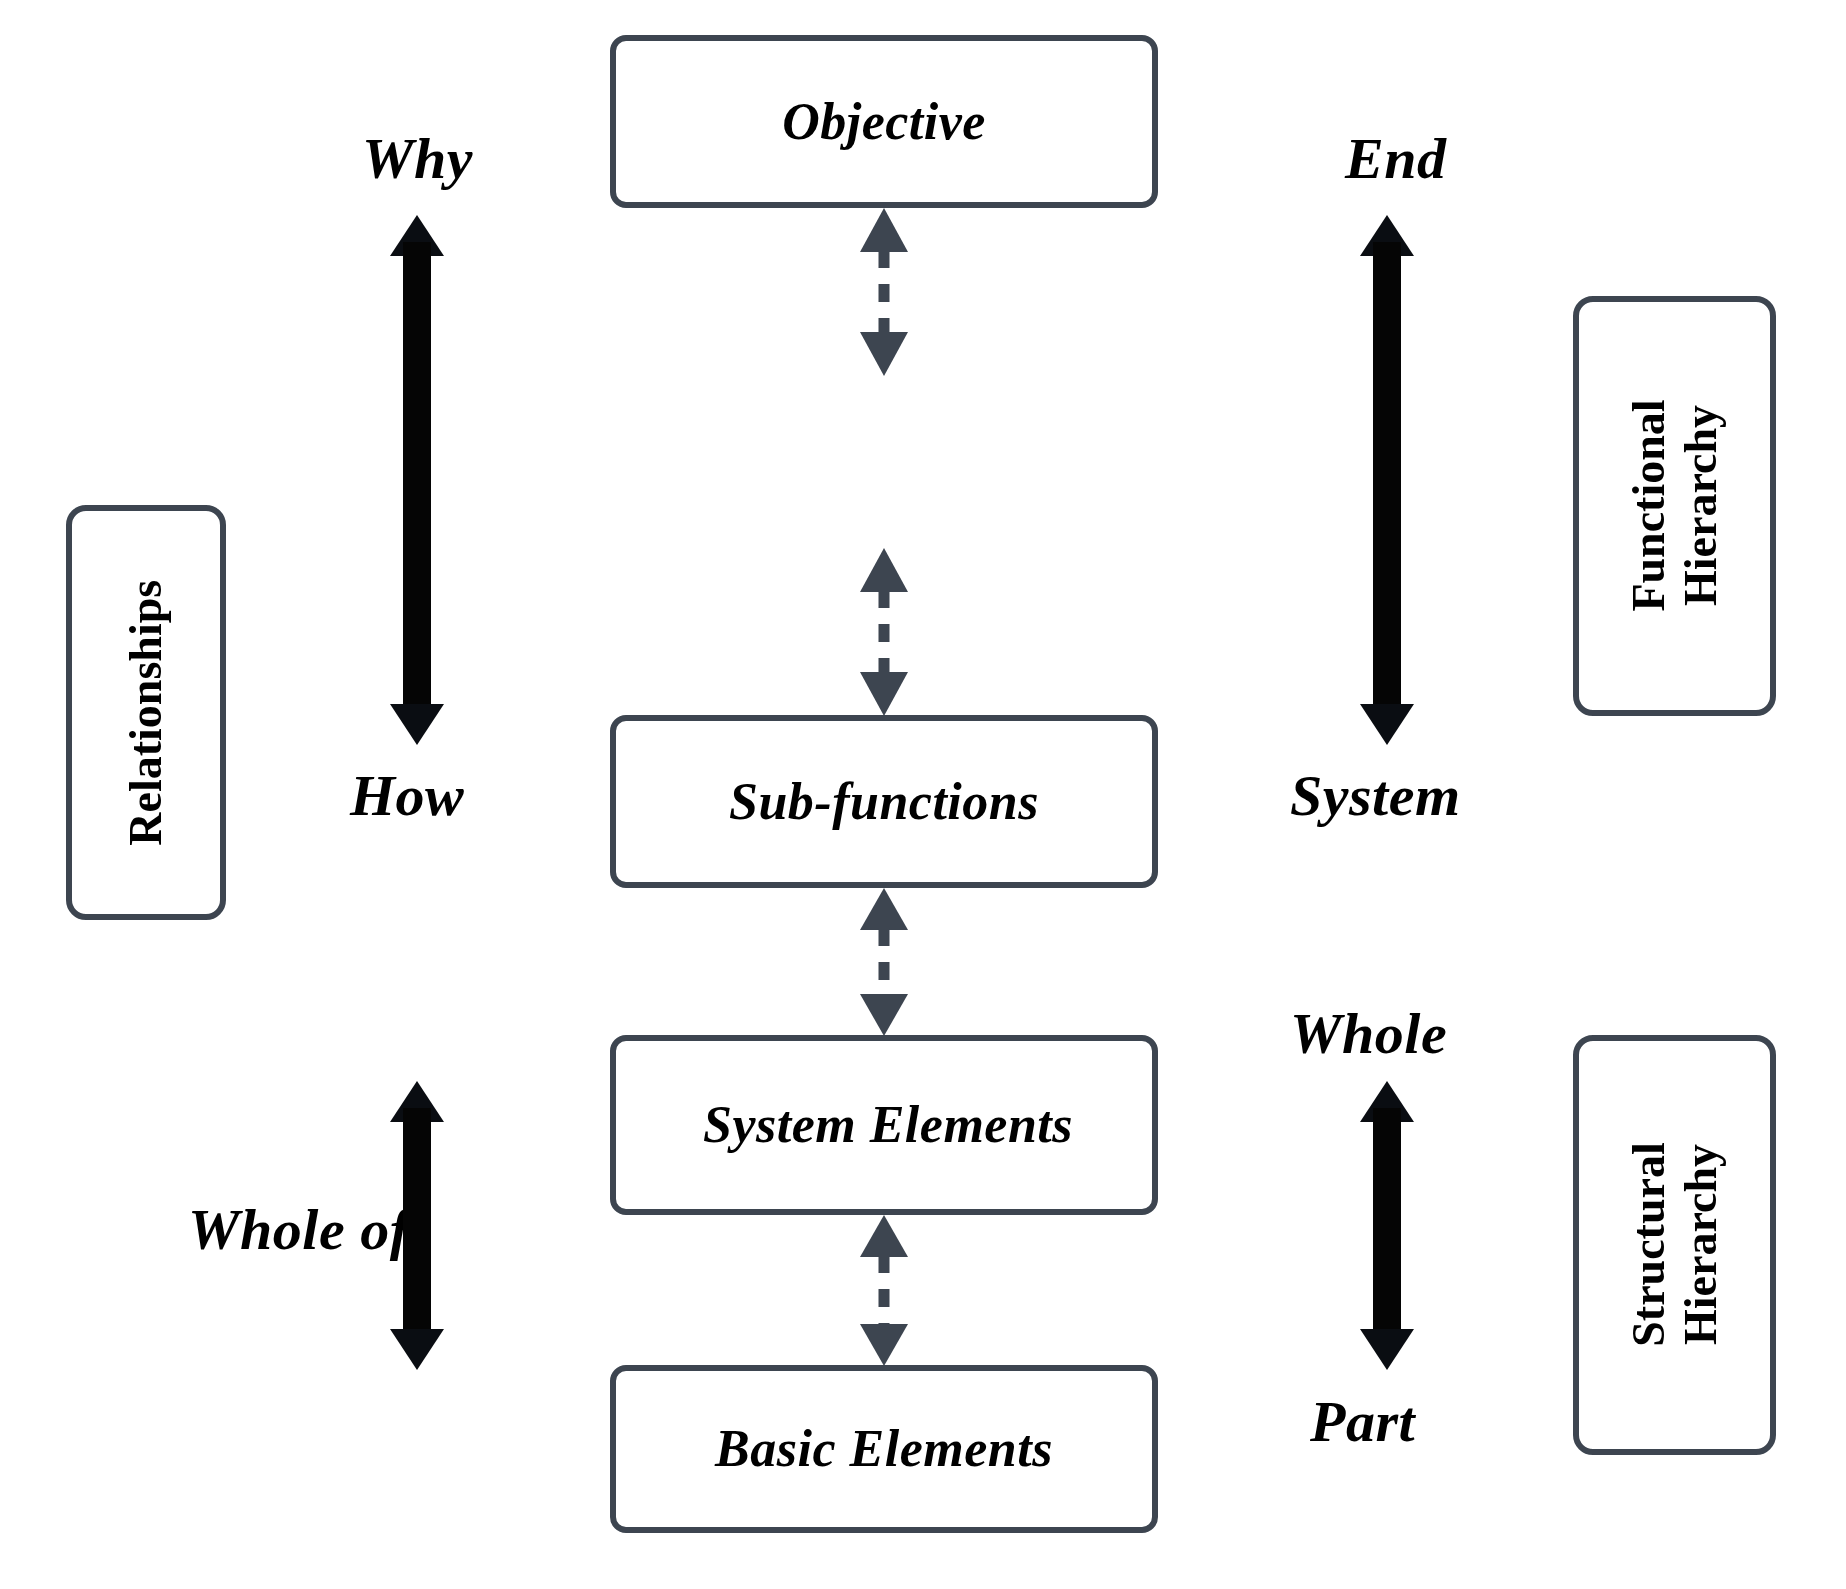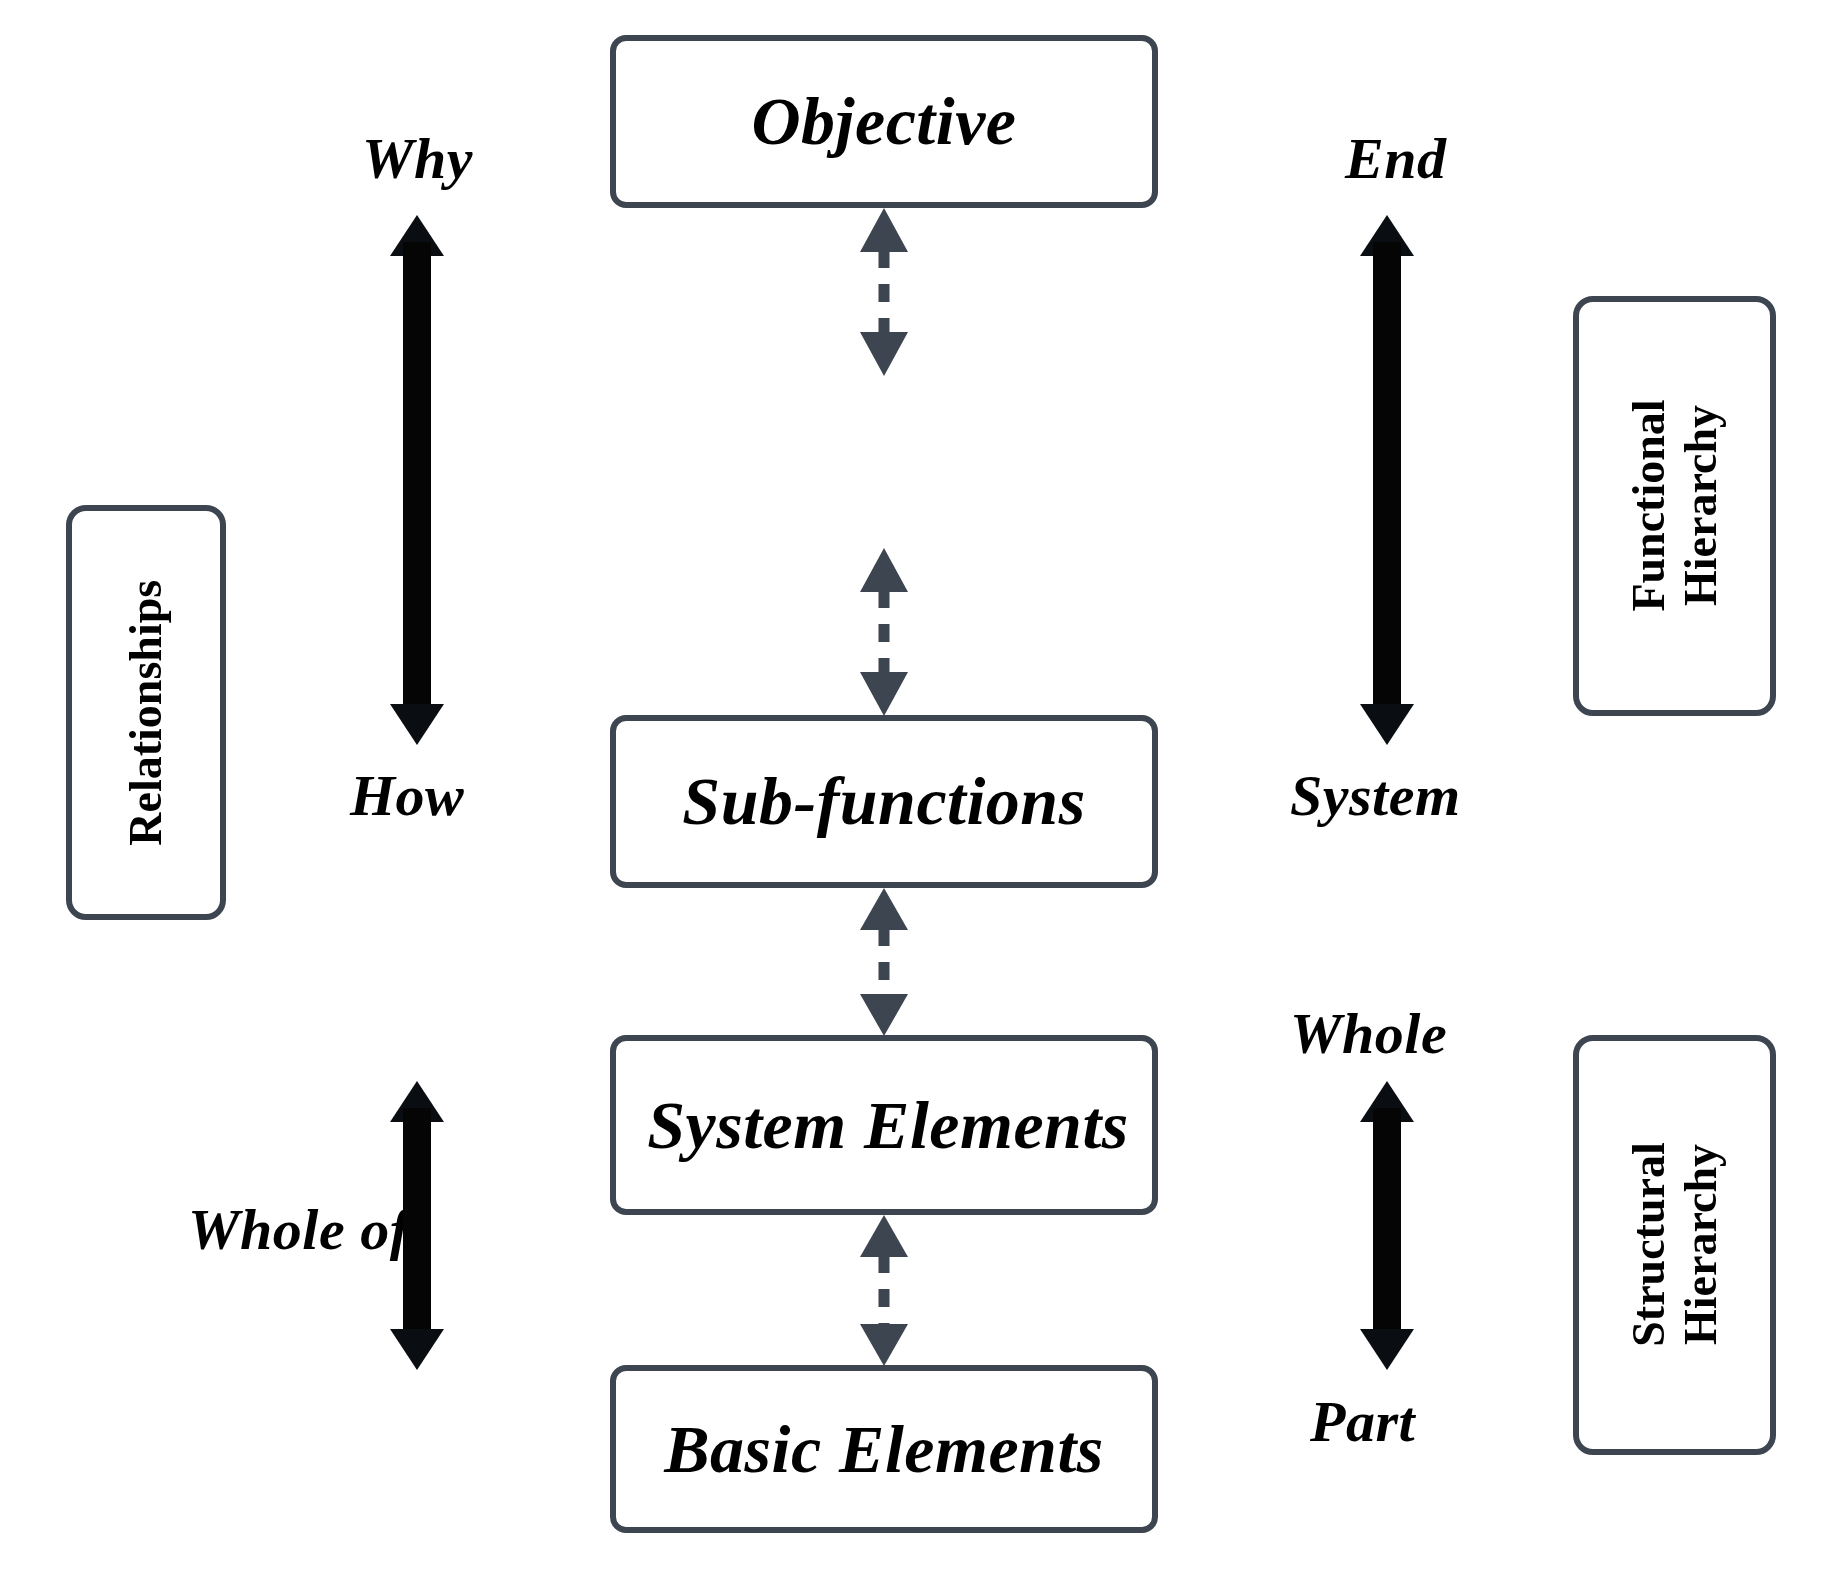--- a/index.html
+++ b/index.html
@@ -25,21 +25,21 @@
     background: #ffffff;
     border: 6px solid #3d4550;
     border-radius: 16px;
     display: flex;
     align-items: center;
     justify-content: center;
   }
   .node-label {
     font-weight: bold;
     font-style: italic;
-    font-size: 68px;
+    font-size: 52px;
     color: #000000;
     line-height: 1.1;
     white-space: nowrap;
     letter-spacing: 0.5px;
   }
 
   
   .side-box {
     position: absolute;
     box-sizing: border-box;

